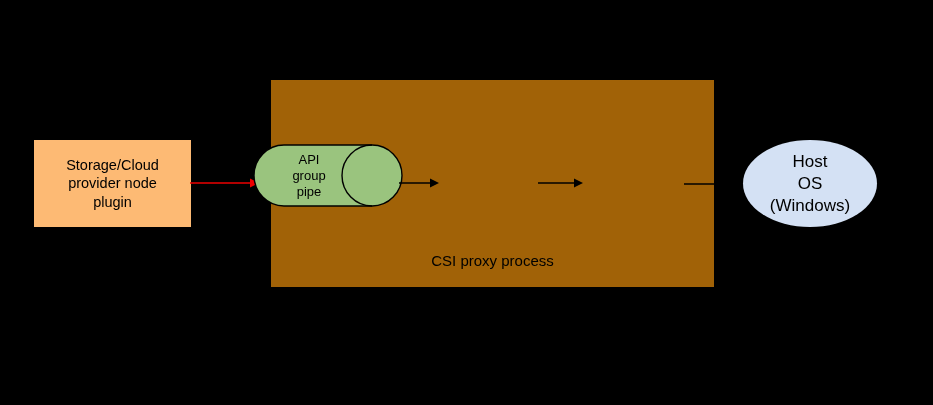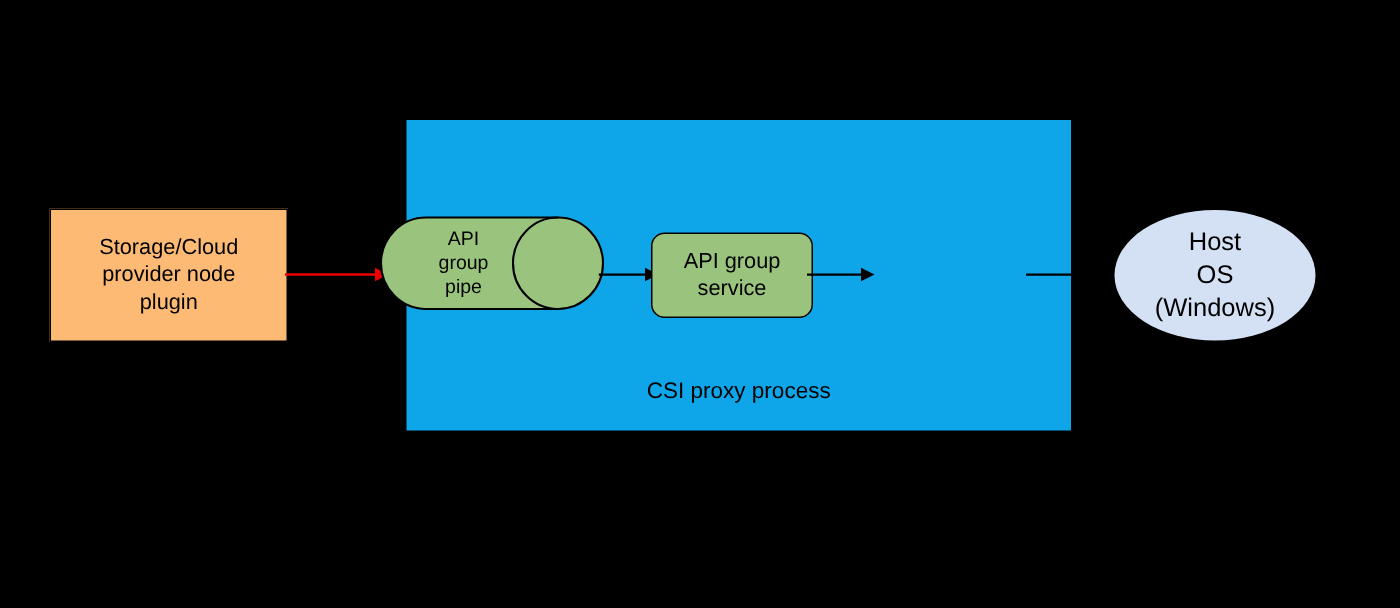--- a/index.html
+++ b/index.html
@@ -31,21 +31,21 @@
     pointer-events: none;
   }
 
   
   #csi-container {
     position: absolute;
     left: 271px;
     top: 80px;
     width: 443px;
     height: 207px;
-    background: #0ea5e9;
+    background: #a16207;
     border: none;
   }
   #csi-container-label {
     position: absolute;
     left: 0;
     bottom: 18px;
     width: 100%;
     text-align: center;
     font-size: 15px;
     color: #000000;
@@ -142,24 +142,20 @@
 pipe</div>
   </div>
 
   <div class="connector" id="edge-pipe-to-service">
     <svg width="40" height="18" viewBox="0 0 40 18">
       <line x1="0" y1="9" x2="31" y2="9" stroke="#000000" stroke-width="1.5"></line>
       <polygon points="31,4.5 40,9 31,13.5" fill="#000000"></polygon>
     </svg>
   </div>
 
-  <div class="rr-node" id="api-group-service">
-    <div class="node-label">API group
-service</div>
-  </div>
 
   <div class="connector" id="edge-service-to-hostapis">
     <svg width="45" height="18" viewBox="0 0 45 18">
       <line x1="0" y1="9" x2="36" y2="9" stroke="#000000" stroke-width="1.5"></line>
       <polygon points="36,4.5 45,9 36,13.5" fill="#000000"></polygon>
     </svg>
   </div>
 
 
   <div class="connector" id="edge-hostapis-to-hostos">

